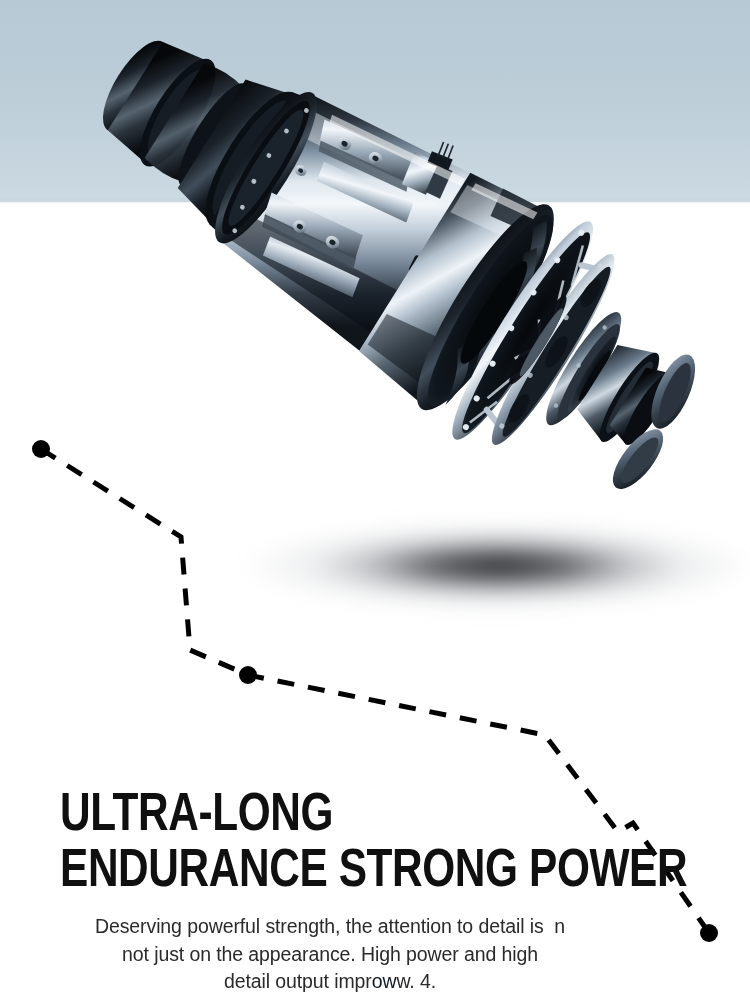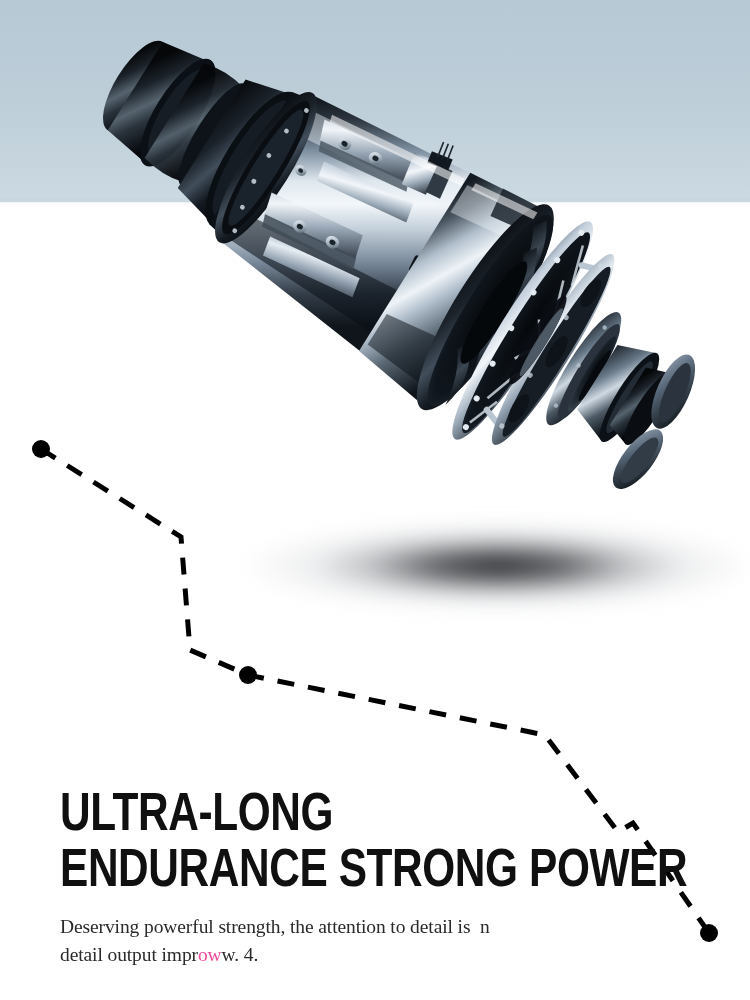--- a/index.html
+++ b/index.html
@@ -72,29 +72,30 @@
     line-height:0.98;
     transform:scaleX(0.80);
     transform-origin:left center;
     white-space:nowrap;
   }
   #headline-1 { font-size:53px; }
   #headline-2 { font-size:53px; margin-top:4px; }
 
   #body-copy {
     margin-top:19px;
-    font-family:Liberation Serif, serif;
+    font-family:Liberation Sans, sans-serif;
     font-size:19.5px;
     line-height:1.42;
     color:#2a2a2a;
     letter-spacing:-0.1px;
     width:540px;
+    text-align:center;
   }
   #body-copy .line { display:block; white-space:pre; }
-  #body-copy .faded { color:#ec4899; }
+  #body-copy .faded { color:#0f172a; }
 </style>
 </head>
 <body>
 
 <div id="poster">
 
   <div id="sky"></div>
   <div id="sky-edge"></div>
 
   <div id="ground-shadow"></div>
@@ -399,17 +400,18 @@
     <circle cx="248" cy="675" r="9" fill="#000000"></circle>
     <circle cx="709" cy="933" r="9" fill="#000000"></circle>
   </svg>
 
   <div id="copy">
     <div class="headline" id="headline-1">ULTRA-LONG</div>
     <div class="headline" id="headline-2">ENDURANCE STRONG POWER</div>
 
     <div id="body-copy">
       <span class="line">Deserving powerful strength, the attention to detail is  n</span>
+      <span class="line">not just on the appearance. High power and high</span>
       <span class="line"><span>detail output impr</span><span class="faded">ow</span><span>w. 4.</span></span>
     </div>
   </div>
 
 </div>
 
 </body></html>

